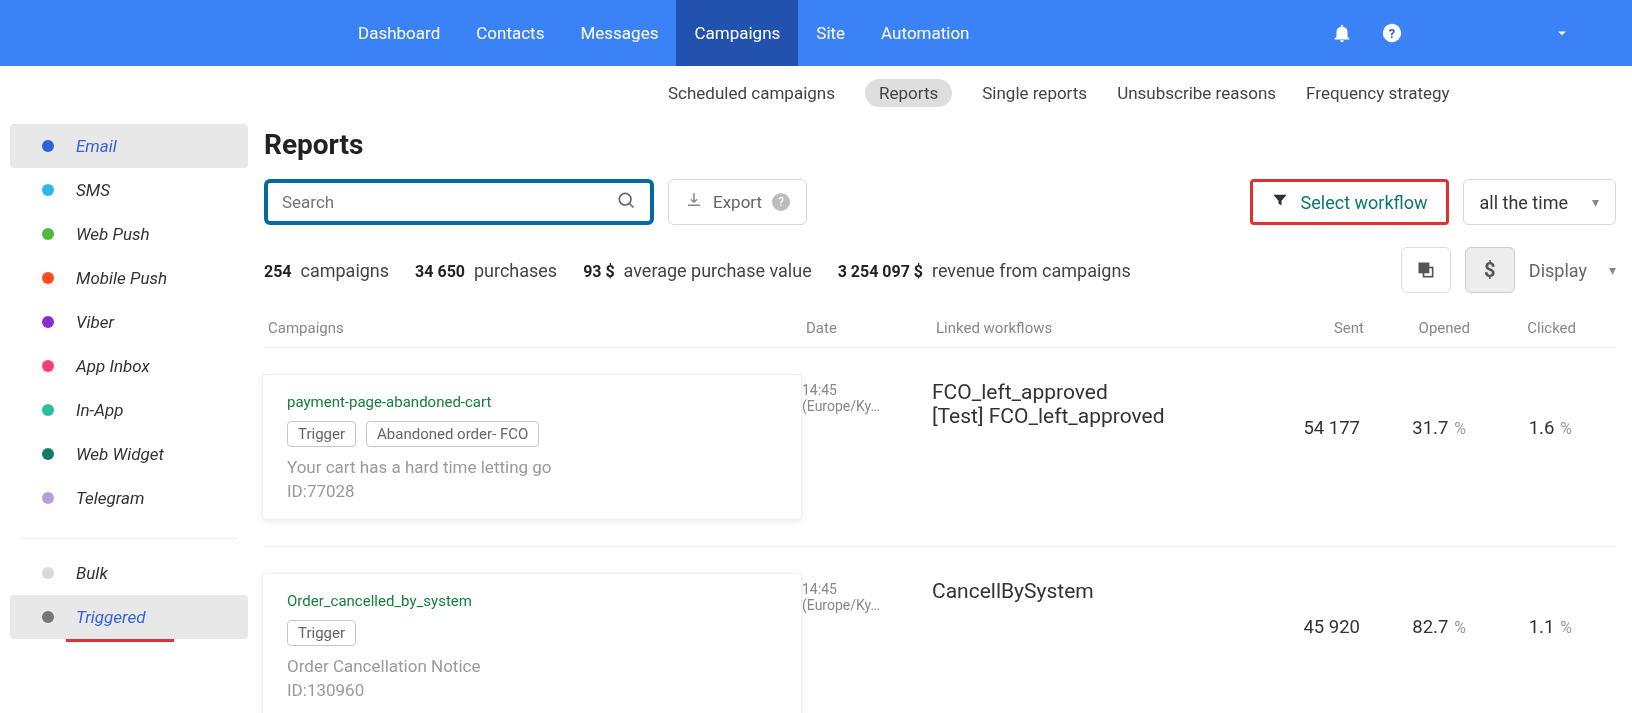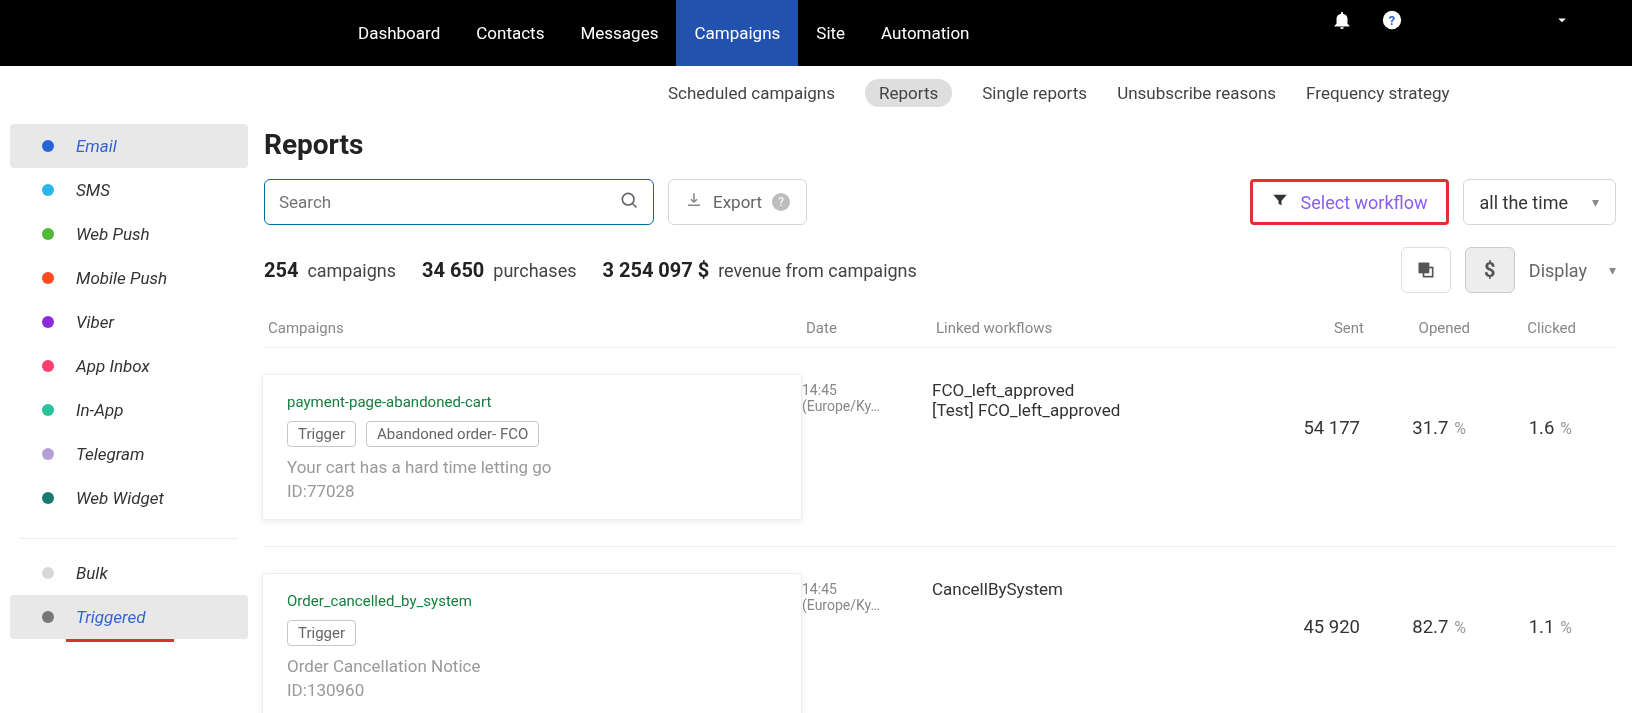--- a/index.html
+++ b/index.html
@@ -1,19 +1,19 @@
 <!DOCTYPE html>
 <html><head>
 <meta charset="utf-8">
 <style>
 * { margin: 0; padding: 0; box-sizing: border-box; font-family: -apple-system, BlinkMacSystemFont, "Segoe UI", Roboto, Arial, sans-serif; }
 body { background: #fff; color: #333; width: 1632px; }
 
 
-.top-nav { background: #000000; height: 66px; display: flex; align-items: flex-start; padding: 0 40px 0 340px; }
+.top-nav { background: #3b82f6; height: 66px; display: flex; align-items: center; padding: 0 40px 0 340px; }
 .top-nav .nav-items { display: flex; gap: 0; }
 .top-nav .nav-item { color: #fff; font-size: 17px; padding: 0 18px; height: 66px; display: flex; align-items: center; cursor: pointer; }
 .top-nav .nav-item.active { background: #2351ae; }
 .top-nav .spacer { flex: 1; }
 .top-nav .icon-btn { color: #fff; width: 40px; height: 40px; display:flex; align-items:center; justify-content:center; font-size:20px; cursor:pointer; margin-left: 10px; }
 .top-nav .avatar-menu { width: 60px; height: 40px; display:flex; align-items:center; justify-content:center; color:#fff; cursor:pointer; margin-left:120px;}
 
 
 .sub-nav { height: 48px; display:flex; align-items:center; gap: 30px; padding-left: 668px; padding-top: 14px; padding-bottom: 8px; font-size:17px; color:#444; }
 .sub-nav .sub-item { cursor:pointer; }
@@ -35,30 +35,30 @@
 .dot.mobilepush{background:#ff4a1f;} .dot.viber{background:#8c2cd9;} .dot.appinbox{background:#ff3e6e;}
 .dot.inapp{background:#27c29b;} .dot.webwidget{background:#167a6f;} .dot.telegram{background:#b5a0d6;}
 .dot.bulk{background:#d8d8d8;} .dot.triggered{background:#777;}
 
 
 .main { flex: 1; padding: 4px 16px 0 0; }
 .page-title { font-size: 28px; font-weight: 700; color:#222; margin-bottom: 18px; }
 
 
 .toolbar { display:flex; gap: 14px; align-items:center; margin-bottom: 22px; }
-.search-box { position:relative; width: 390px; height:46px; border:1px solid #0369a1; border-radius:6px; display:flex; align-items:center; padding: 0 14px; }
+.search-box { position:relative; width: 390px; height:46px; border:4px solid #0369a1; border-radius:6px; display:flex; align-items:center; padding: 0 14px; }
 .search-box input { border:none; outline:none; flex:1; font-size:17px; color:#666; background:transparent; }
 .search-box .mag { font-size:18px; color:#666; }
 .export-btn { height:46px; border:1px solid #d7d7d7; border-radius:6px; background:#fff; display:flex; align-items:center; gap:10px; padding: 0 16px; font-size:17px; color:#666; cursor:pointer; }
-.select-workflow { height:46px; border:3px solid #e03030; border-radius:4px; background:#fff; display:flex; align-items:center; gap:12px; padding: 16px 18px; font-size:18px; color:#8b5cf6; cursor:pointer; }
+.select-workflow { height:46px; border:3px solid #e03030; border-radius:4px; background:#fff; display:flex; align-items:center; gap:12px; padding: 16px 18px; font-size:18px; color:#0f766e; cursor:pointer; }
 .timerange { height:46px; border:1px solid #d7d7d7; border-radius:6px; background:#fff; display:flex; align-items:center; gap:24px; padding: 0 16px; font-size:18px; color:#333; cursor:pointer; }
 
 
 .stats-row { display:flex; align-items:center; gap: 26px; font-size:18px; color:#333; margin-bottom: 26px; }
-.stats-row .stat .num { font-weight:700; font-size:20px; color:#222; }
+.stats-row .stat .num { font-weight:700; font-size:16px; color:#222; }
 .stats-row .stat .lbl { color:#444; }
 .stats-row .right-controls { margin-left:auto; display:flex; align-items:center; gap:14px; }
 .square-btn { width:50px; height:46px; border:1px solid #ddd; border-radius:6px; display:flex; align-items:center; justify-content:center; font-size:18px; color:#555; background:#fff; cursor:pointer;}
 .square-btn.active { background:#ededed; border:1px solid #ccc; }
 .display-dd { display:flex; align-items:center; gap:22px; color:#666; font-size:18px; cursor:pointer;}
 
 
 .table-head { display:flex; font-size:15px; color:#888; padding: 0 4px 10px 4px; }
 .th-camp { width: 538px; }
 .th-date { width: 130px; }
@@ -69,21 +69,21 @@
 
 .row { display:flex; border-top:1px solid #eee; padding: 26px 4px 26px 0; }
 .cell-camp { width: 538px; }
 .card { background:#fff; border:1px solid #eee; border-radius:4px; box-shadow: 0 2px 6px rgba(0,0,0,0.08); padding: 18px 24px; margin-left:-2px; }
 .card .title { font-size:15px; color:#15803d; margin-bottom: 10px; }
 .card .tags { display:flex; gap:10px; margin-bottom: 10px; }
 .card .tag { border:1px solid #c7c7c7; border-radius:4px; padding: 3px 10px; font-size:15px; color:#666; }
 .card .subj { color:#9a9a9a; font-size:17px; margin-bottom: 4px; }
 .card .id { color:#9a9a9a; font-size:17px; }
 .cell-date { width: 130px; font-size:14px; color:#888; padding-top: 8px; }
-.cell-wf   { width: 322px; font-size:17px; color:#333; padding-top: 6px; }
+.cell-wf   { width: 322px; font-size:21px; color:#333; padding-top: 6px; }
 .cell-num  { width: 106px; text-align:right; font-size:18.5px; color:#333; padding-top: 8px; margin-top: 35px; }
 .cell-num .pct { color:#999; font-size:16px; margin-left:2px;}
 
 
 .funnel-ic svg { width:18px; height:18px; }
 .chev { font-size:14px; color:#888;}
 .help-circle { display:inline-flex; width:18px; height:18px; border-radius:50%; background:#bdbdbd; color:#fff; align-items:center; justify-content:center; font-size:12px; }
 </style>
 </head>
 <body>
@@ -150,26 +150,26 @@
         </div>
       <div class="item">
           <span class="dot appinbox"></span>
           <span>App Inbox</span>
         </div>
       <div class="item">
           <span class="dot inapp"></span>
           <span>In-App</span>
         </div>
       <div class="item">
+          <span class="dot webwidget"></span>
+          <span>Web Widget</span>
+        </div>
+      <div class="item">
           <span class="dot telegram"></span>
           <span>Telegram</span>
-        </div>
-      <div class="item">
-          <span class="dot webwidget"></span>
-          <span>Web Widget</span>
         </div>
     </div>
     <div class="divider"></div>
     <div class="types">
       <div class="item">
           <span class="dot bulk"></span>
           <span>Bulk</span>
         </div>
       <div class="item active">
           <span class="dot triggered"></span>
@@ -212,20 +212,21 @@
       </button>
       <button class="timerange">
         <span>all the time</span>
         <span class="chev">▾</span>
       </button>
     </div>
 
     <div class="stats-row">
       <span class="stat"><span class="num">254</span>&nbsp; <span class="lbl">campaigns</span></span>
       <span class="stat"><span class="num">34 650</span>&nbsp; <span class="lbl">purchases</span></span>
+      <span class="stat"><span class="num">93 $</span>&nbsp; <span class="lbl">average purchase value</span></span>
       <span class="stat"><span class="num">3 254 097 $</span>&nbsp; <span class="lbl">revenue from campaigns</span></span>
       <div class="right-controls">
         <div class="square-btn">
           <svg viewBox="0 0 24 24" width="20" height="20" fill="none" stroke="#555" stroke-width="2">
               <rect x="9" y="9" width="11" height="11"></rect>
               <rect x="4" y="4" width="11" height="11" fill="#555"></rect>
             </svg>
         </div>
         <div class="square-btn active">
           <span style="font-weight:700;font-size:20px;color:#555;">$</span>

